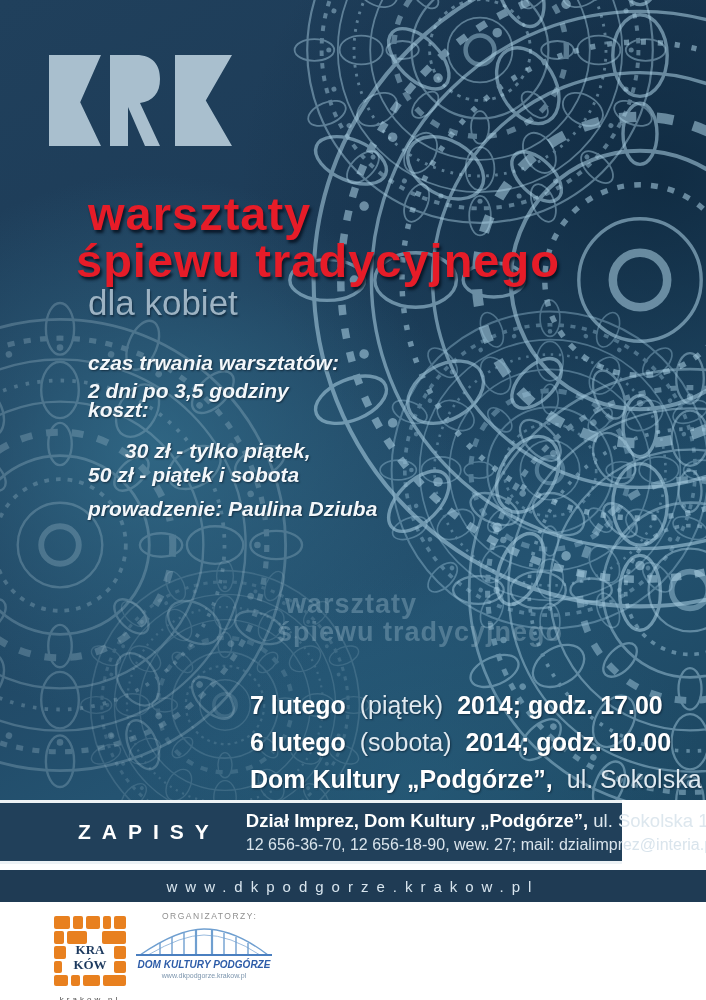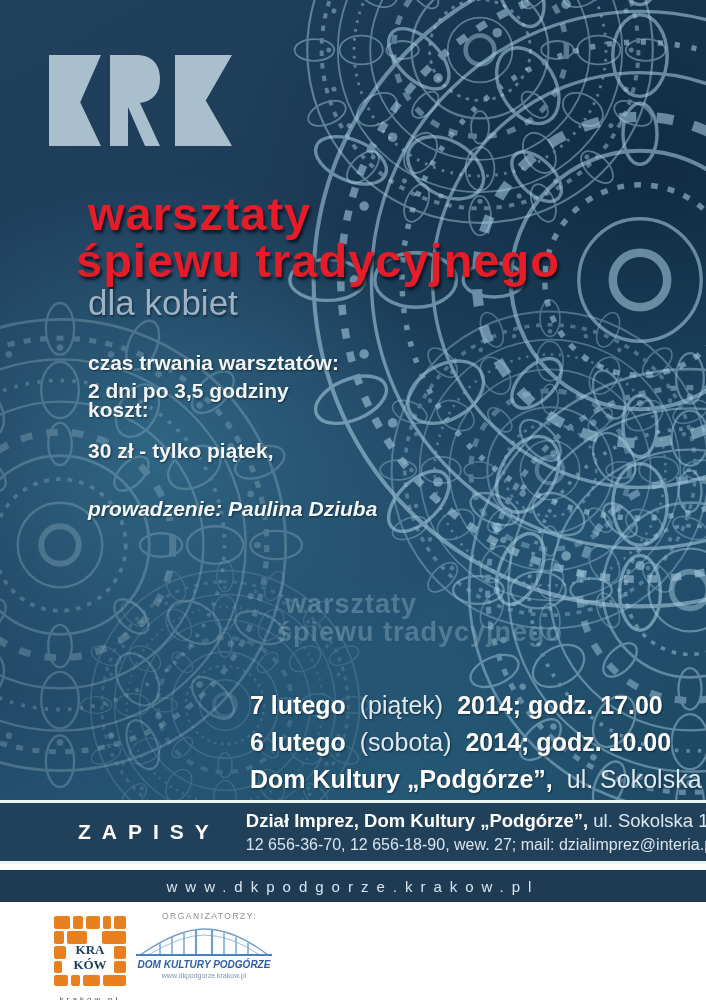--- a/index.html
+++ b/index.html
@@ -27,36 +27,36 @@
   .krk .k2{width:57px; clip-path:polygon(0 0,100% 0,54% 50%,100% 100%,0 100%);}
   
   .t-red{position:absolute; font-weight:bold; color:#e61c28; font-size:47px; letter-spacing:1px;
          text-shadow:2px 3px 3px rgba(6,18,32,.85); white-space:nowrap;}
   .t1{left:88px; top:186px;}
   .t2{left:76px; top:233px;}
   .subtitle{position:absolute; left:88px; top:283px; font-size:35px; color:#9db3c3;
             text-shadow:1px 2px 2px rgba(6,18,32,.5); white-space:nowrap;}
   
   .info{position:absolute; left:88px; color:#f3f7fa; font-size:21px; font-weight:bold;
-        text-shadow:1px 1px 2px rgba(6,18,32,.6); white-space:nowrap;}
+        text-shadow:1px 1px 2px rgba(6,18,32,.6); white-space:nowrap;font-style:italic;}
   .i-czas{top:351px;} .i-czasv{top:379px;} .i-koszt{top:398px;}
-  .i-c1{top:439px;} .i-c2{top:463px;}
+  .i-c1{top:439px;margin-left:37px;} .i-c2{top:463px;}
   .i-prow{top:497px; font-style:italic;}
   
   .wm{position:absolute; font-size:27px; font-weight:bold; color:#8fb0c2; opacity:.42;
       letter-spacing:1px; white-space:nowrap;}
   .wm1{left:285px; top:589px;} .wm2{left:277px; top:617px;}
   
   .sched{position:absolute; left:250px; font-size:25px; color:#ffffff; white-space:nowrap;
          text-shadow:1px 1px 2px rgba(6,18,32,.55);}
   .s1{top:691px;} .s2{top:728px;} .s3{top:765px;}
   .sched .b{font-weight:bold;margin-top:7px;} .sched .rg{font-weight:normal; color:#dfe9f0;}
   .sched span{margin-right:7px;} .sched span:last-child{margin-right:0;}
   
-  .panel{position:absolute; left:0; top:800px; width:706px; height:64px; box-sizing:border-box;
+  .panel{position:absolute; left:0; top:800px; width:622px; height:64px; box-sizing:border-box;
          background:#21405a; border-top:3px solid #edf2f5; border-bottom:3px solid #edf2f5;
          display:flex; align-items:center;}
   .z-label{margin-left:78px; font-size:21px; font-weight:bold; letter-spacing:11px; color:#ffffff;}
   .z-info{margin-left:26px; line-height:1.25;}
   .z1{font-size:18.5px; color:#ffffff; white-space:nowrap;}
   .z1 .b{font-weight:bold;margin-top:7px;} .z1 .rg{color:#dde7ee;}
   .z2{font-size:16px; color:#d9e4ec; white-space:nowrap; margin-top:2px;}
   
   .urlbar{position:absolute; left:0; top:870px; width:706px; height:32px; background:#1f3b54;
           display:flex; align-items:center; justify-content:center;
@@ -517,20 +517,21 @@
     </div>
 
     <div class="t-red t1">warsztaty</div>
     <div class="t-red t2">śpiewu tradycyjnego</div>
     <div class="subtitle">dla kobiet</div>
 
     <div class="info i-czas">czas trwania warsztatów:</div>
     <div class="info i-czasv">2 dni po 3,5 godziny</div>
     <div class="info i-koszt">koszt:</div>
     <div class="info i-c1">30 zł - tylko piątek,</div>
+    <div class="info i-c2">50 zł - piątek i sobota</div>
     <div class="info i-prow">prowadzenie: Paulina Dziuba</div>
 
     <div class="wm wm1">warsztaty</div>
     <div class="wm wm2">śpiewu tradycyjnego</div>
 
     <div class="sched s1">
       <span class="b">7 lutego</span>
       <span class="rg">(piątek)</span>
       <span class="b">2014; godz. 17.00</span>
     </div>

